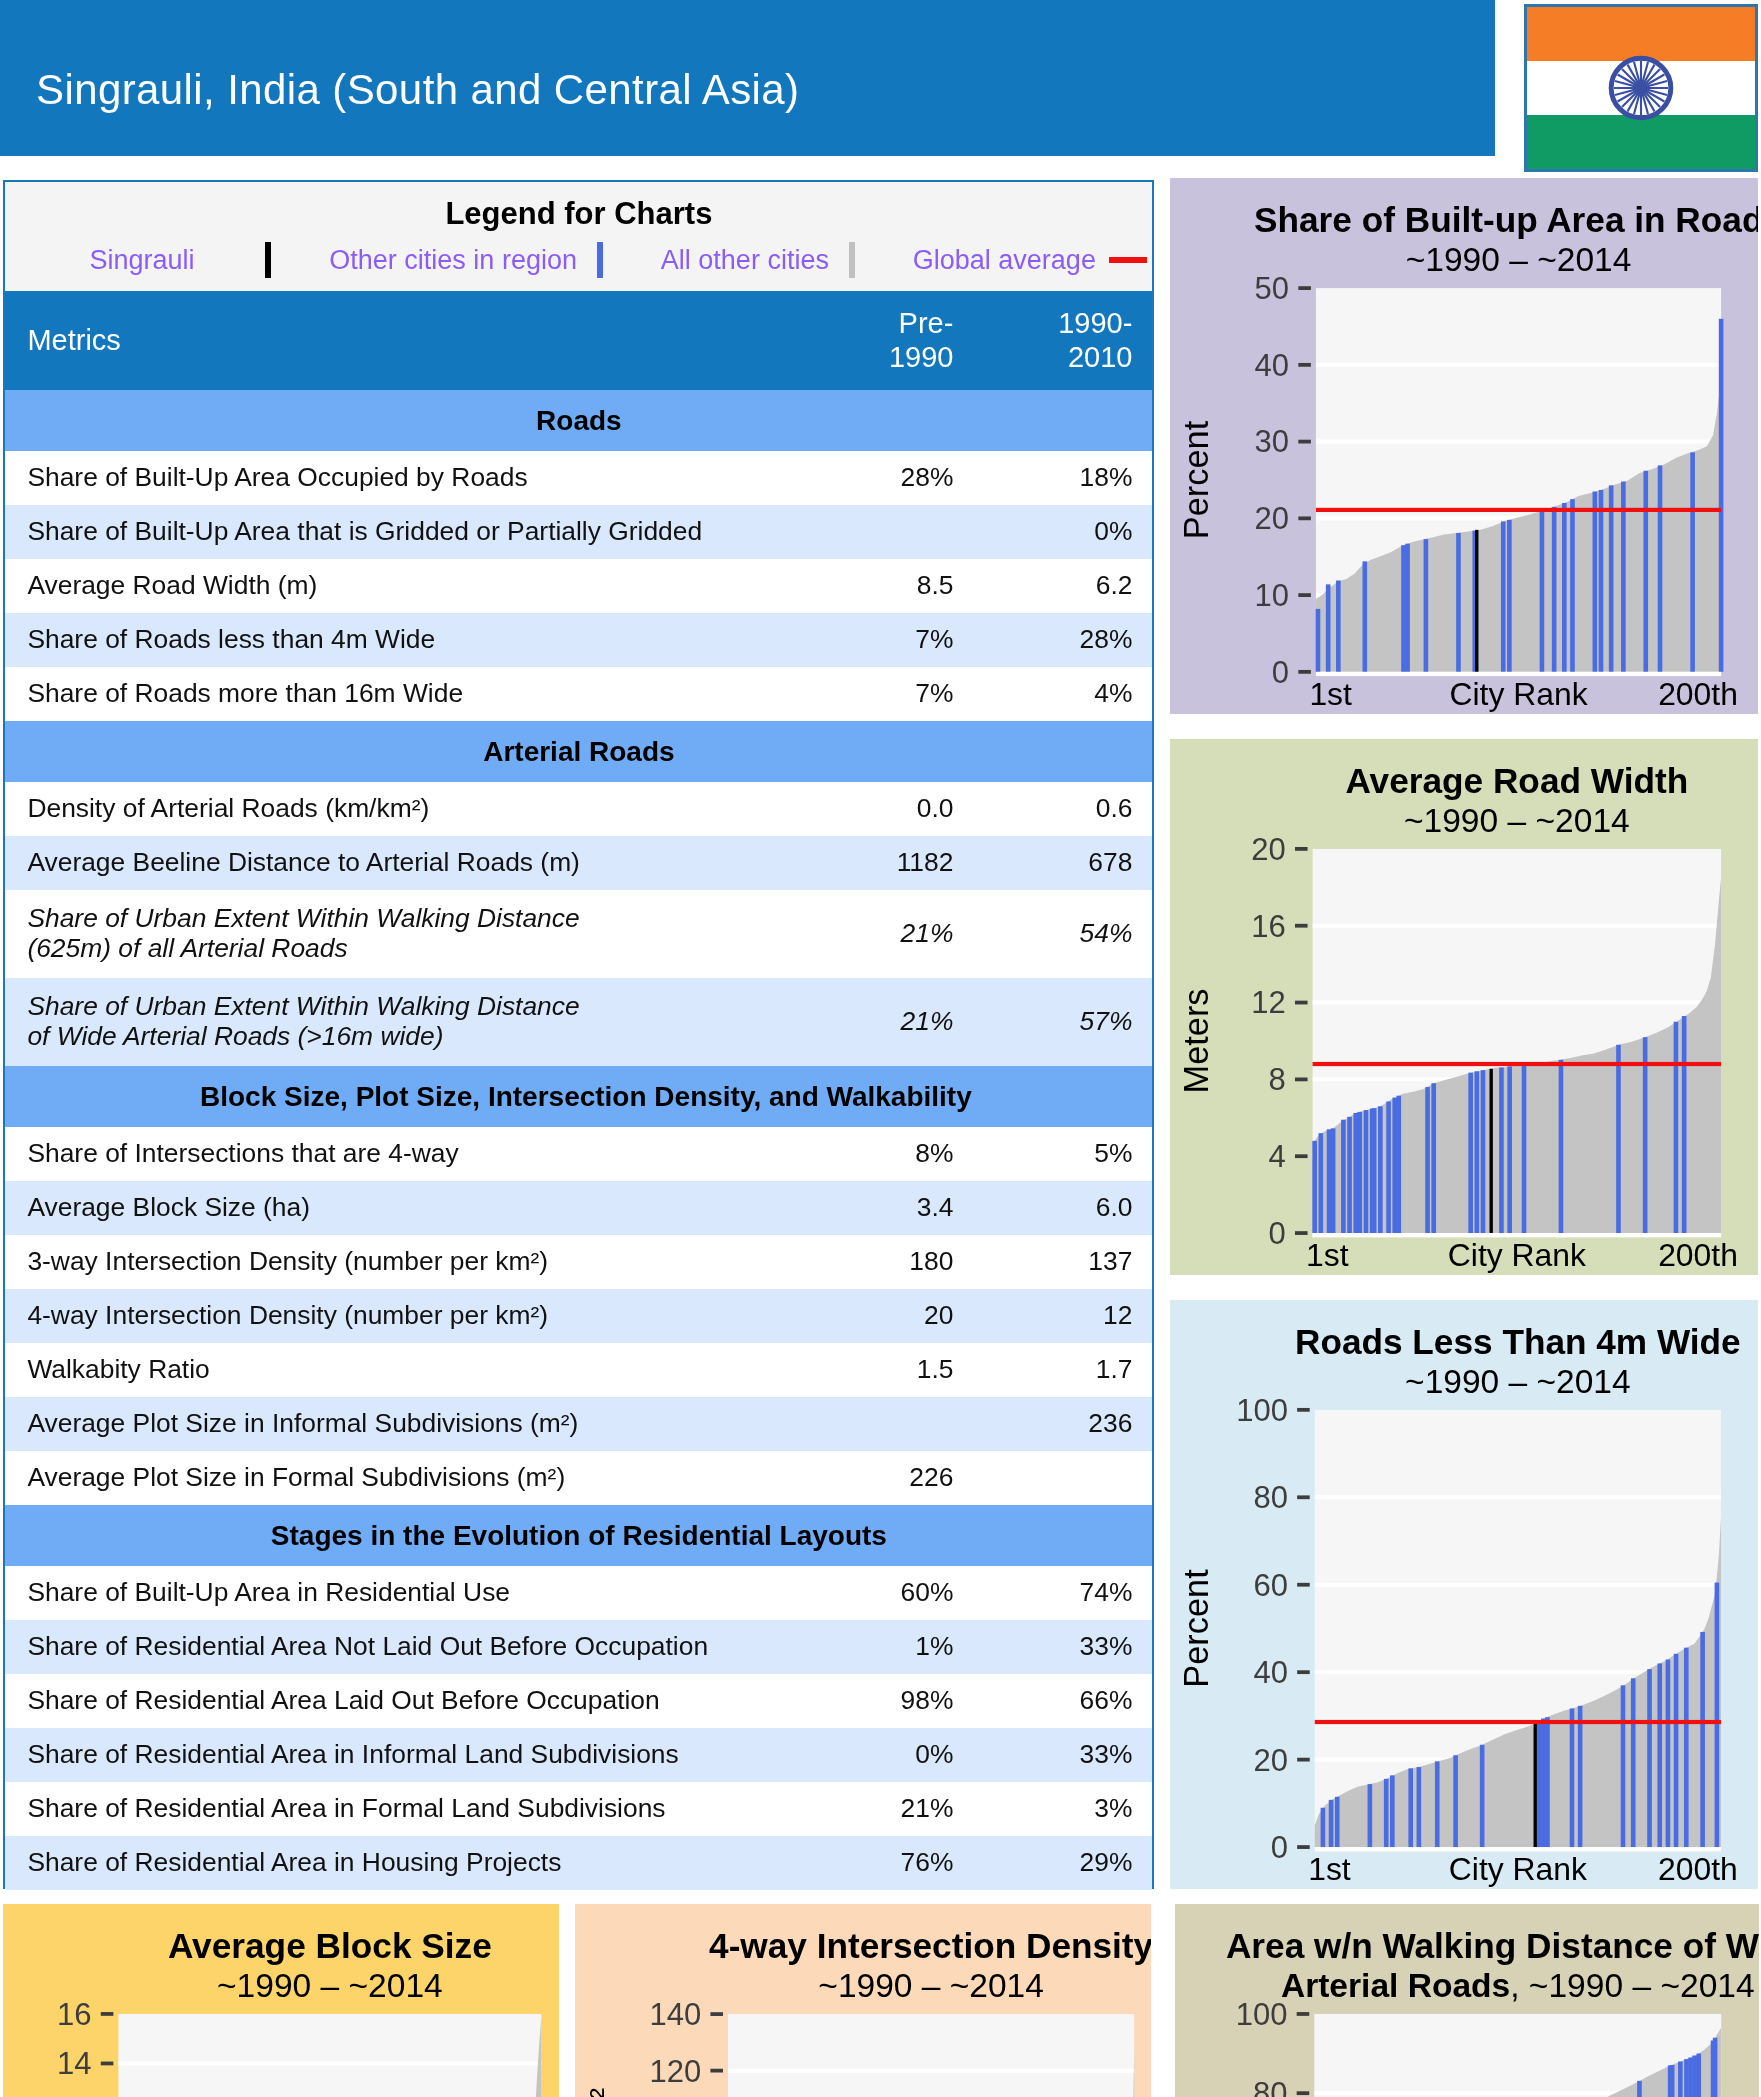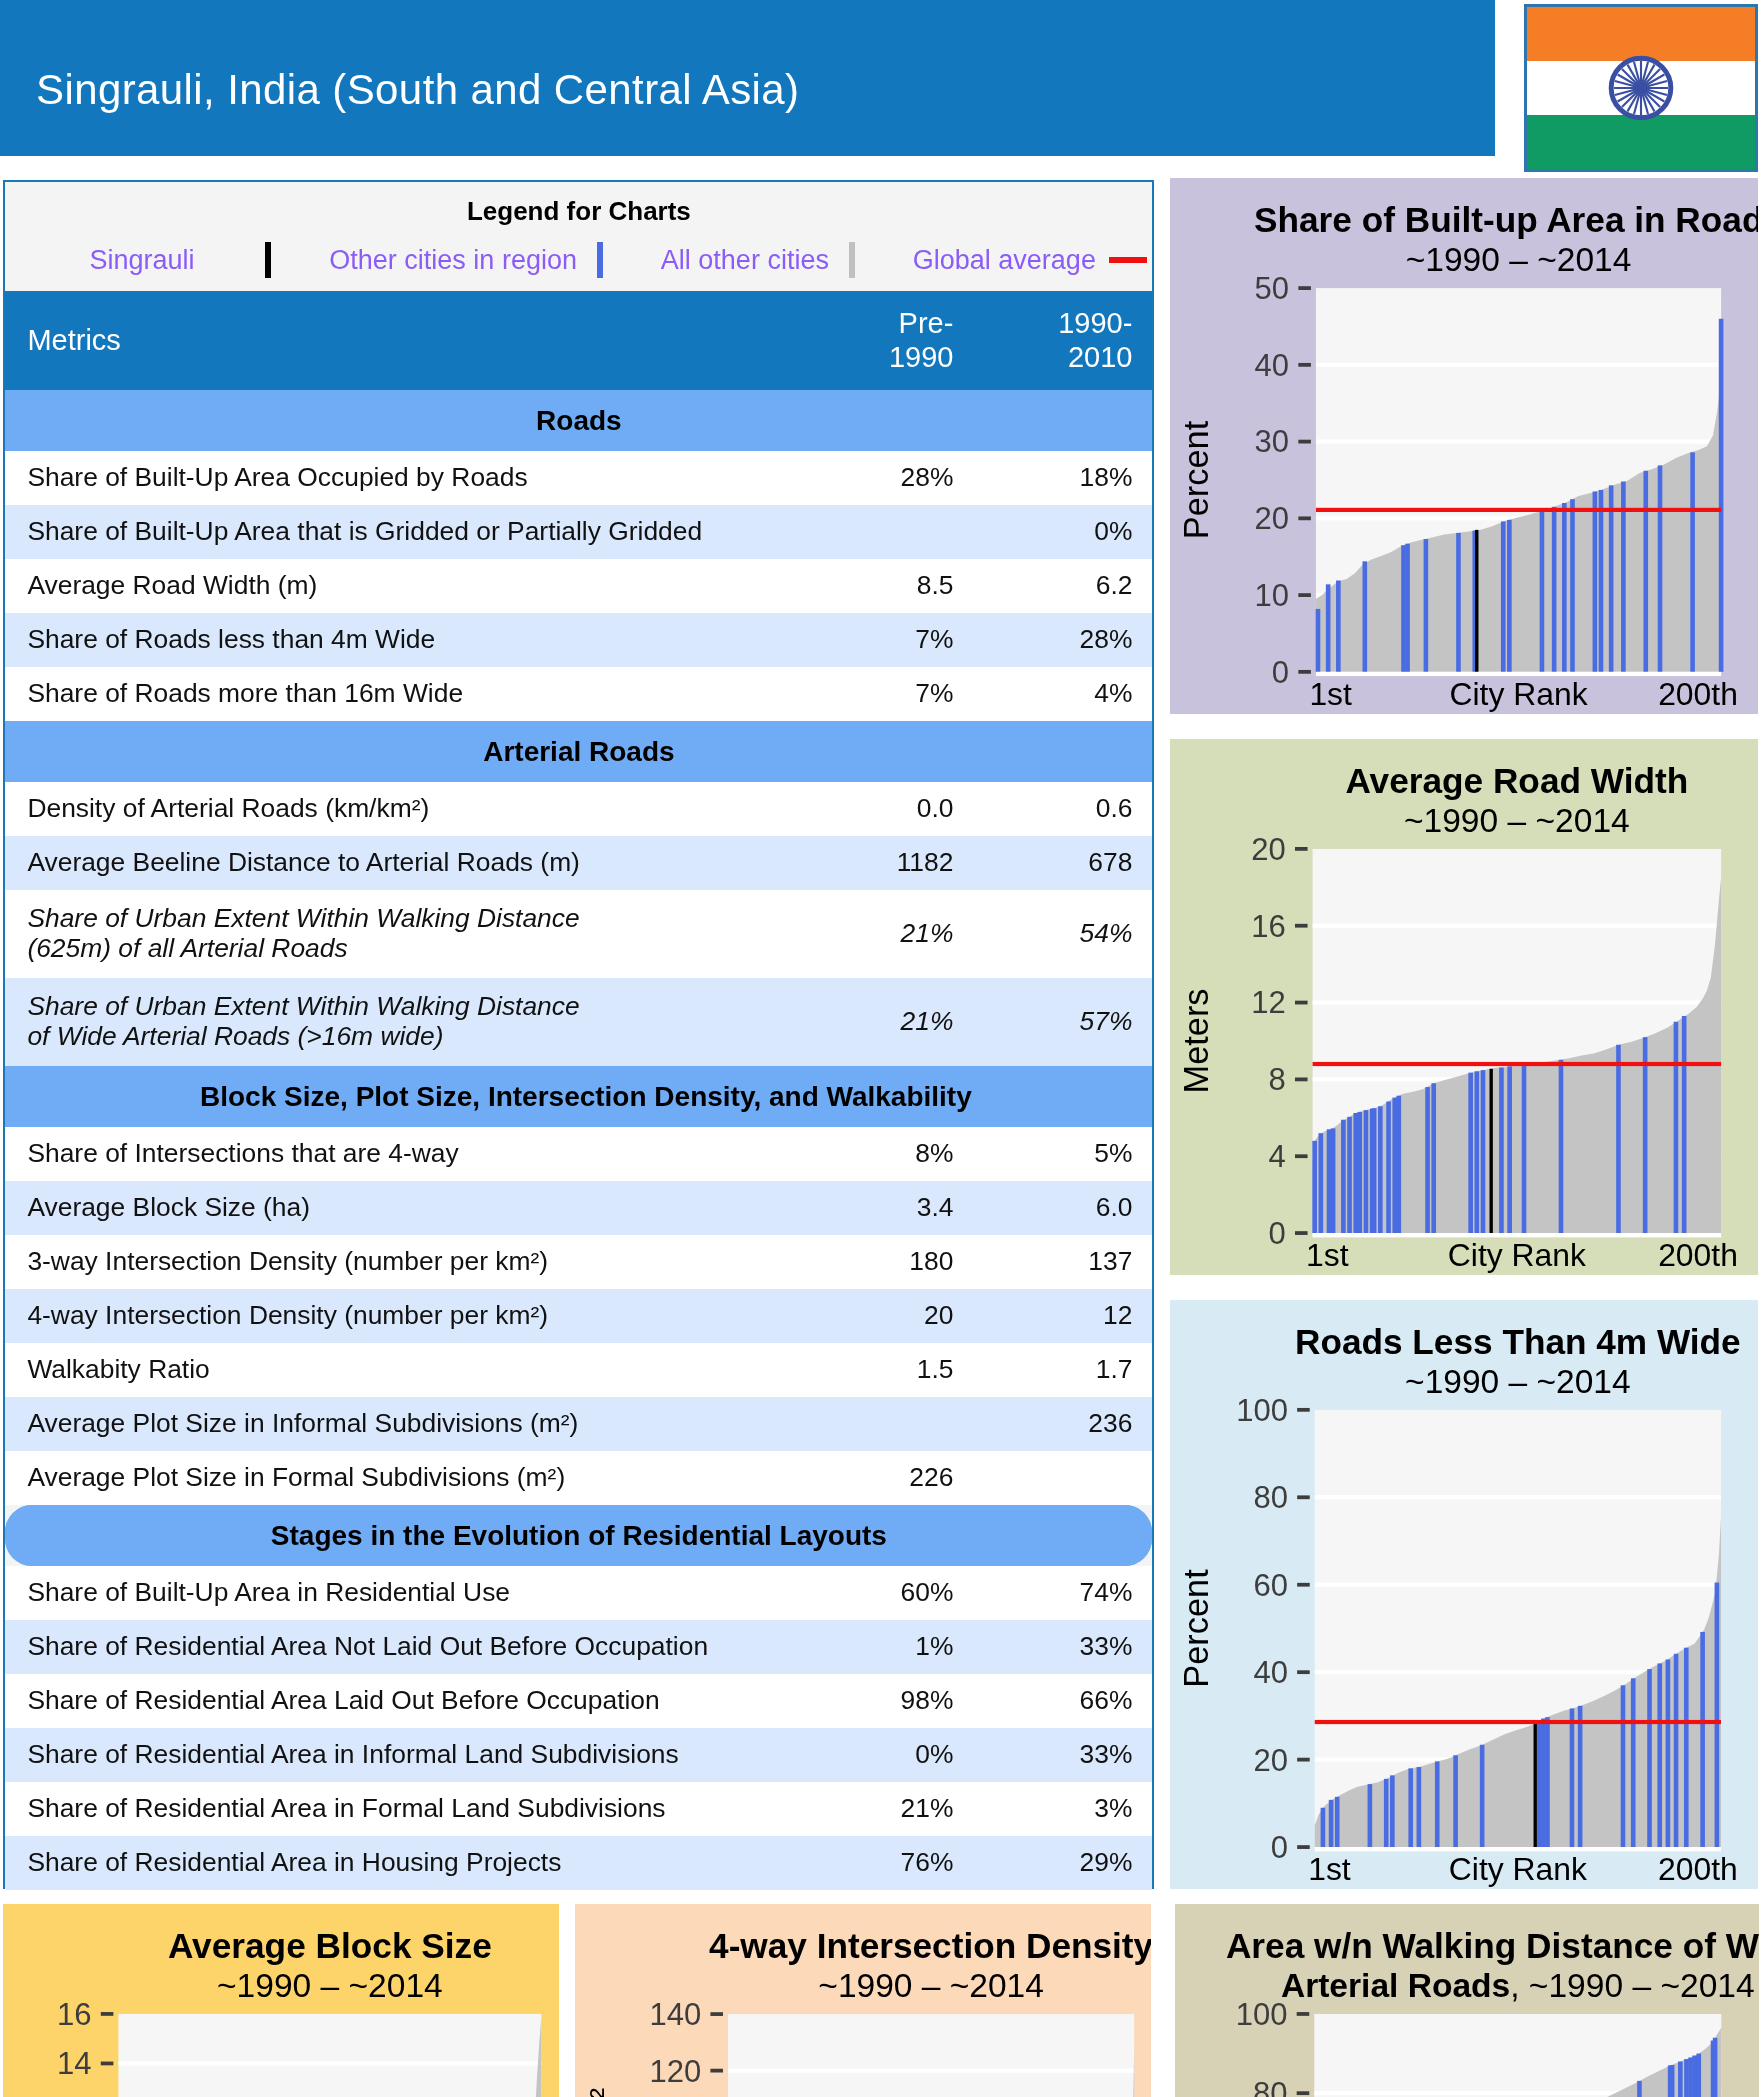--- a/index.html
+++ b/index.html
@@ -13,21 +13,21 @@
   .flag{position:absolute;left:1524px;top:4.2px;width:234px;height:168px;border:3.4px solid #2E76AE;
         box-sizing:border-box;background:#fff;}
   .flag .stripe{position:absolute;left:0;width:100%;height:33.4%;}
   .flag .s-top{top:0;} .flag .s-mid{top:33.3%;} .flag .s-bot{top:66.6%;}
   .flag svg{position:absolute;left:50%;top:50%;transform:translate(-50%,-50%);}
 
   
   .left-panel{position:absolute;left:3.4px;top:180px;width:1151px;height:1709px;
               border:2.5px solid #1878B8;box-sizing:border-box;background:#F4F4F4;}
   .legend{height:109px;position:relative;}
-  .legend-title{text-align:center;font-weight:bold;font-size:26px;padding-top:14.3px;color:#000;}
+  .legend-title{text-align:center;font-weight:bold;font-size:31px;padding-top:14.3px;color:#000;}
   .legend-items{position:absolute;left:0;right:0;top:55px;height:46px;display:flex;
                 align-items:center;justify-content:space-between;padding:0 5.9px 0 84px;}
   .legend-item{display:flex;align-items:center;font-size:27px;color:#8b5cf6;}
   .marker-vbar{display:inline-block;width:5.9px;height:36px;margin-left:20px;}
   .legend-item:first-child .marker-vbar{margin-left:71px;}
   .marker-hdash{display:inline-block;width:38px;height:6.7px;margin-left:12.6px;}
 
   
   table.metrics{border-collapse:collapse;width:100%;table-layout:fixed;}
   table.metrics col.c-metric{width:789px;}
@@ -221,21 +221,21 @@
             <td class="cell-metric">Average Plot Size in Informal Subdivisions (m²)</td>
             <td class="cell-num"></td>
             <td class="cell-num">236</td>
           </tr>
           <tr class="data-row plain">
             <td class="cell-metric">Average Plot Size in Formal Subdivisions (m²)</td>
             <td class="cell-num">226</td>
             <td class="cell-num"></td>
           </tr>
           <tr class="section-row">
-            <td colspan="3" style="background: rgb(111, 172, 245); border-radius: 27px;">Stages in the Evolution of Residential Layouts</td>
+            <td colspan="3" style="background: rgb(111, 172, 245);">Stages in the Evolution of Residential Layouts</td>
           </tr>
           <tr class="data-row plain">
             <td class="cell-metric">Share of Built-Up Area in Residential Use</td>
             <td class="cell-num">60%</td>
             <td class="cell-num">74%</td>
           </tr>
           <tr class="data-row alt">
             <td class="cell-metric">Share of Residential Area Not Laid Out Before Occupation</td>
             <td class="cell-num">1%</td>
             <td class="cell-num">33%</td>

